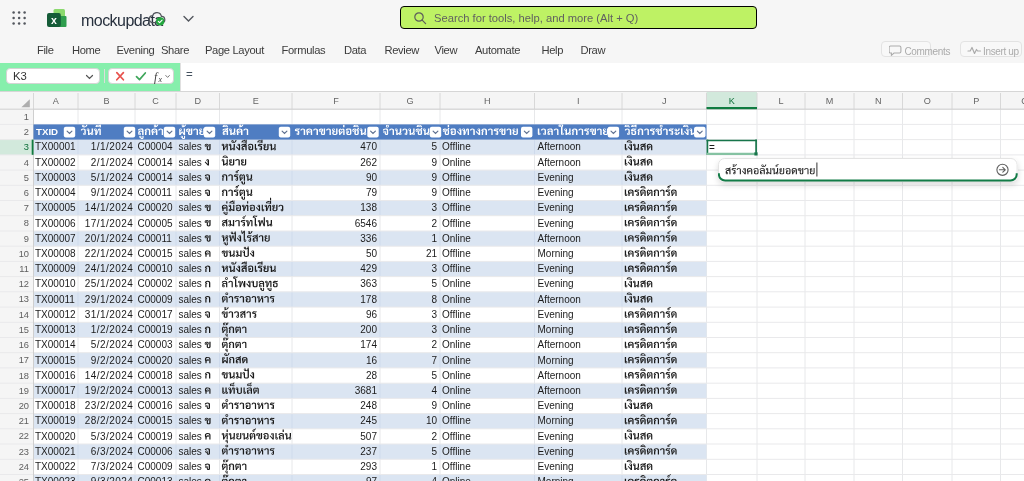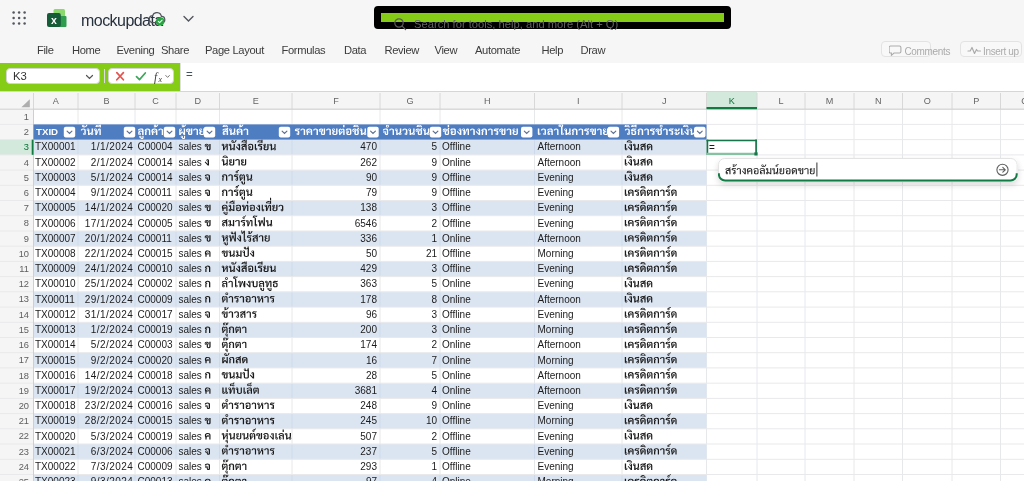--- a/index.html
+++ b/index.html
@@ -1,20 +1,20 @@
 <!DOCTYPE html>
 <html><head><meta charset="utf-8"><style>
 * { margin:0; padding:0; box-sizing:border-box; }
 body { width:1024px; height:481px; overflow:hidden; position:relative;
        font-family:"Liberation Sans", sans-serif; background:#fff; }
 .topbar { position:absolute; left:0; top:0; width:1024px; height:63px; background:#F6F6F6; }
-.fbar { position:absolute; left:0; top:63px; width:1024px; height:28.5px; background:#84cc16;
+.fbar { position:absolute; left:0; top:63px; width:1024px; height:28.5px; background:#86efac;
          border-bottom:1px solid #D6D6D6; }
-.searchbox { position:absolute; left:374px; top:5.5px; width:356.5px; height:23px; background:#84cc16;
-  border:7px solid #000000; border-radius:4px; }
+.searchbox { position:absolute; left:400px; top:5.5px; width:356.5px; height:23px; background:#bef264;
+  border:1px solid #000000; border-radius:4px; }
 .searchtxt { position:absolute; left:33px; top:5px; font-size:11.2px; color:#616161; }
 .mi { position:absolute; top:43.5px; font-size:11.2px; letter-spacing:-0.35px; color:#3C3C3C;margin-left:24px; }
 .btn { position:absolute; top:40.5px; height:16.5px; border:1px solid #E3E3E3; border-radius:4px;
   color:#ABABAB; font-size:10px; letter-spacing:-0.35px; line-height:15px; background:#F8F8F8; }
 .nbox { position:absolute; background:#fff; border:1px solid #D4D4D4; border-radius:4px; }
 .copilot { position:absolute; left:718.4px; top:157.9px; width:299.6px; height:24px; background:#fff;
   border-radius:6.5px; box-shadow:0 3px 6px rgba(0,0,0,0.14); }
 </style></head>
 <body>
 <svg width="1024" height="481" viewBox="0 0 1024 481" xmlns="http://www.w3.org/2000/svg" style="position:absolute;left:0;top:0">

